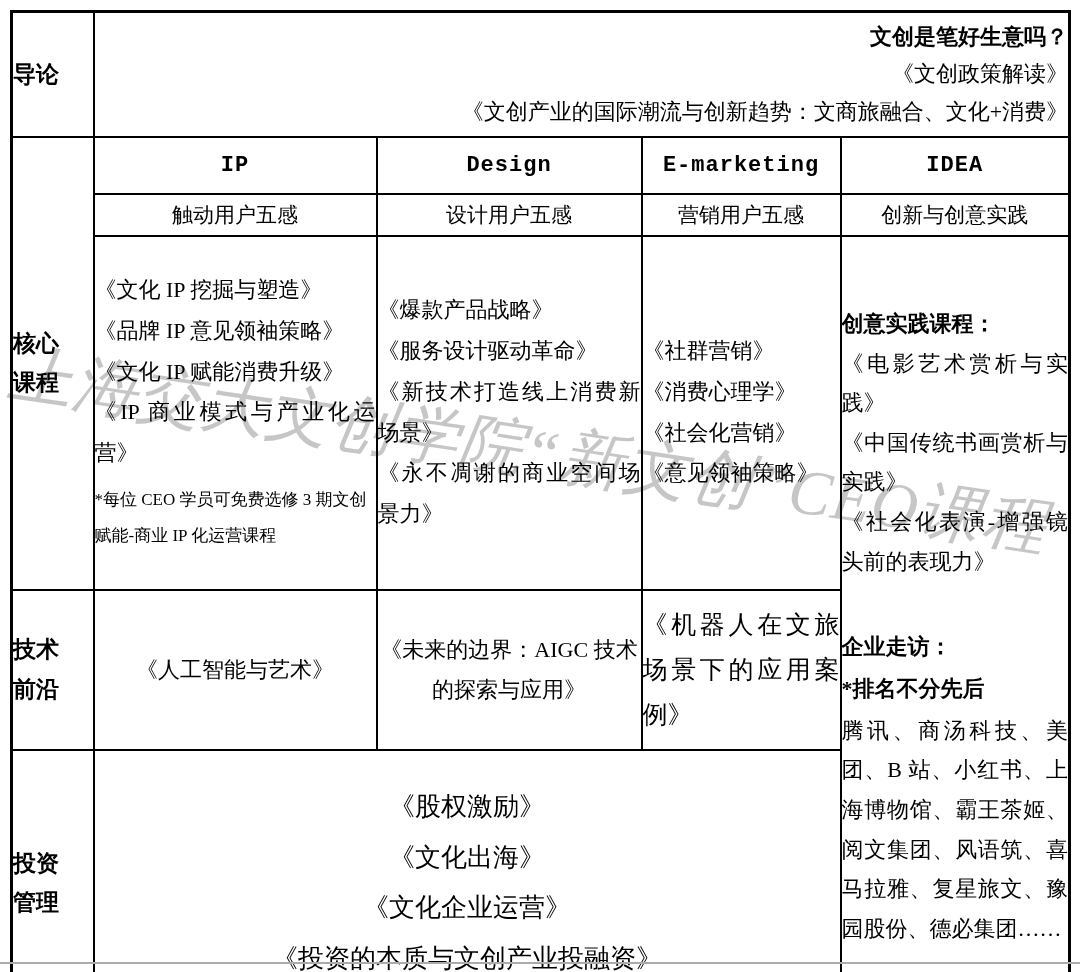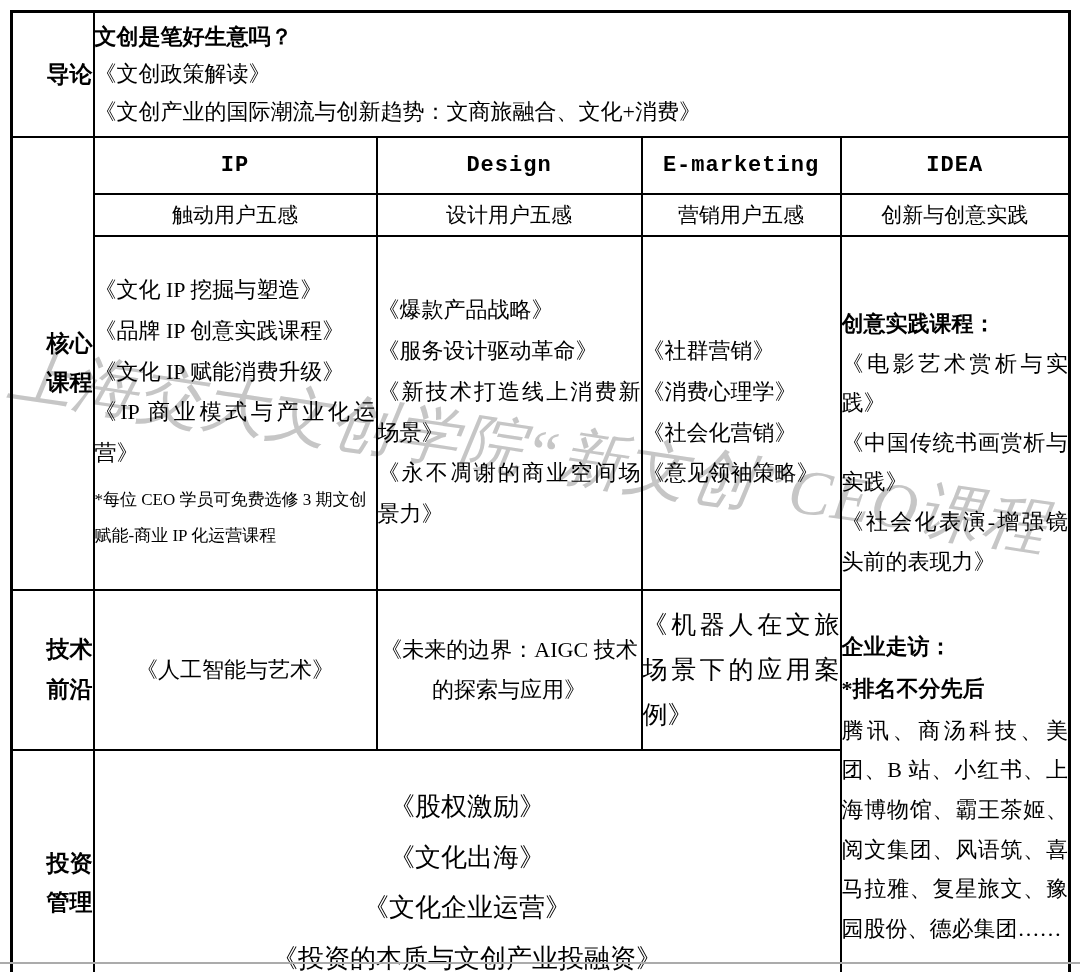--- a/index.html
+++ b/index.html
@@ -23,29 +23,29 @@
     border:3px solid #000;
   }
   .ctable td { border:2px solid #000; padding:0; vertical-align:middle; background:transparent; }
   tr.r-intro  { height:125px; }
   tr.r-hdr    { height:57px; }
   tr.r-sub    { height:42px; }
   tr.r-core   { height:354px; }
   tr.r-tech   { height:160px; }
   tr.r-invest { height:268px; }
 
-  .label-cell { font-weight:bold; font-size:23px; text-align:right; line-height:1.7; white-space:pre-line; }
+  .label-cell { font-weight:bold; font-size:23px; text-align:left; line-height:1.7; white-space:pre-line; }
   .hdr-cell {
     background:#dce6f2; text-align:center;
     font-family:"Liberation Mono","DejaVu Sans Mono",monospace;
     font-size:22px; font-weight:600; letter-spacing:1px;
   }
   .sub-cell { font-size:21px; text-align:center; }
 
-  .intro-cell { text-align:left; font-size:22px; line-height:1.72; padding:6px 10px; }
+  .intro-cell { text-align:right; font-size:22px; line-height:1.72; padding:6px 10px; }
   .intro-title { font-weight:bold; }
 
   .courses { font-size:22px; line-height:1.85; }
   .course { text-align:justify; text-justify:inter-character; }
   .pad-ip { padding:8px 20px; }
   .pad-design { padding:8px 20px; }
   .pad-em { padding:8px 18px; }
   .small-note { font-size:17px; line-height:2.15; text-align:left; margin-top:8px; }
 
   .idea-cell { vertical-align:top; padding:14px 14px; font-size:22px; line-height:1.8; }
@@ -98,21 +98,21 @@
     <tr class="r-sub">
       <td class="sub-cell">触动用户五感</td>
       <td class="sub-cell">设计用户五感</td>
       <td class="sub-cell">营销用户五感</td>
       <td class="sub-cell">创新与创意实践</td>
     </tr>
 
     <tr class="r-core">
       <td class="courses pad-ip">
         <div class="course">《文化 IP 挖掘与塑造》</div>
-        <div class="course">《品牌 IP 创意实践课程》</div>
+        <div class="course">《品牌 IP 意见领袖策略》</div>
         <div class="course">《文化 IP 赋能消费升级》</div>
         <div class="course">《IP 商业模式与产业化运营》</div>
         <div class="small-note">*每位 CEO 学员可免费选修 3 期文创赋能-商业 IP 化运营课程</div>
       </td>
       <td class="courses pad-design">
         <div class="course">《爆款产品战略》</div>
         <div class="course">《服务设计驱动革命》</div>
         <div class="course">《新技术打造线上消费新场景》</div>
         <div class="course">《永不凋谢的商业空间场景力》</div>
       </td>

